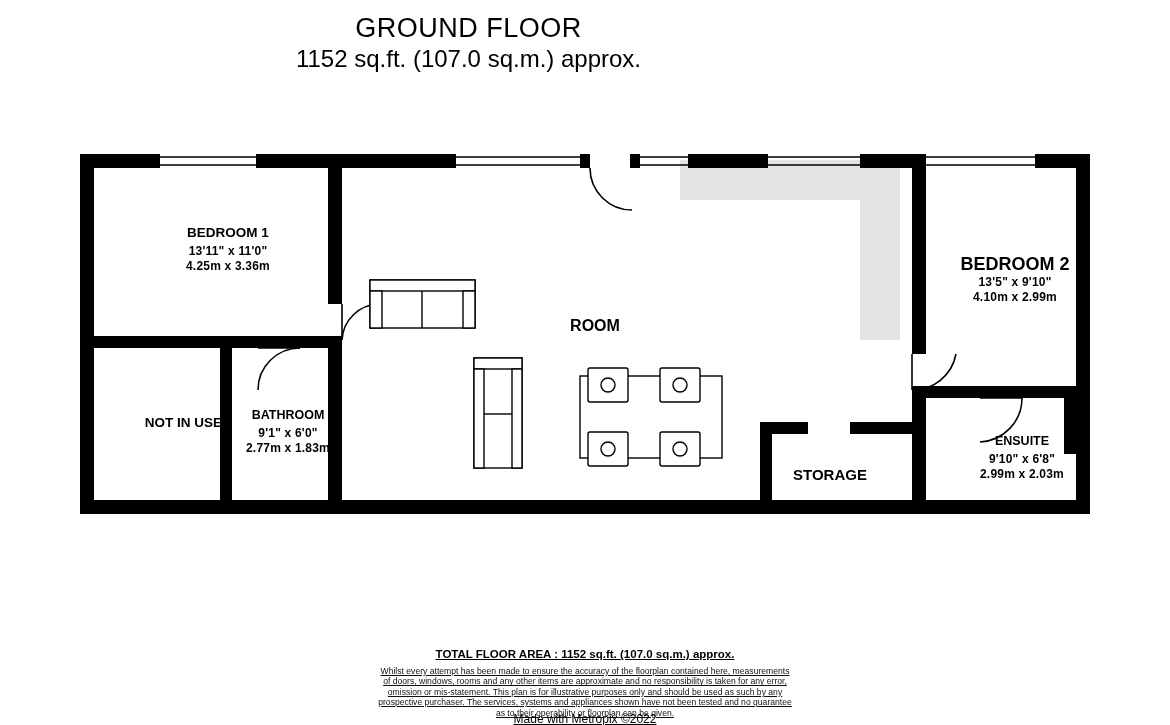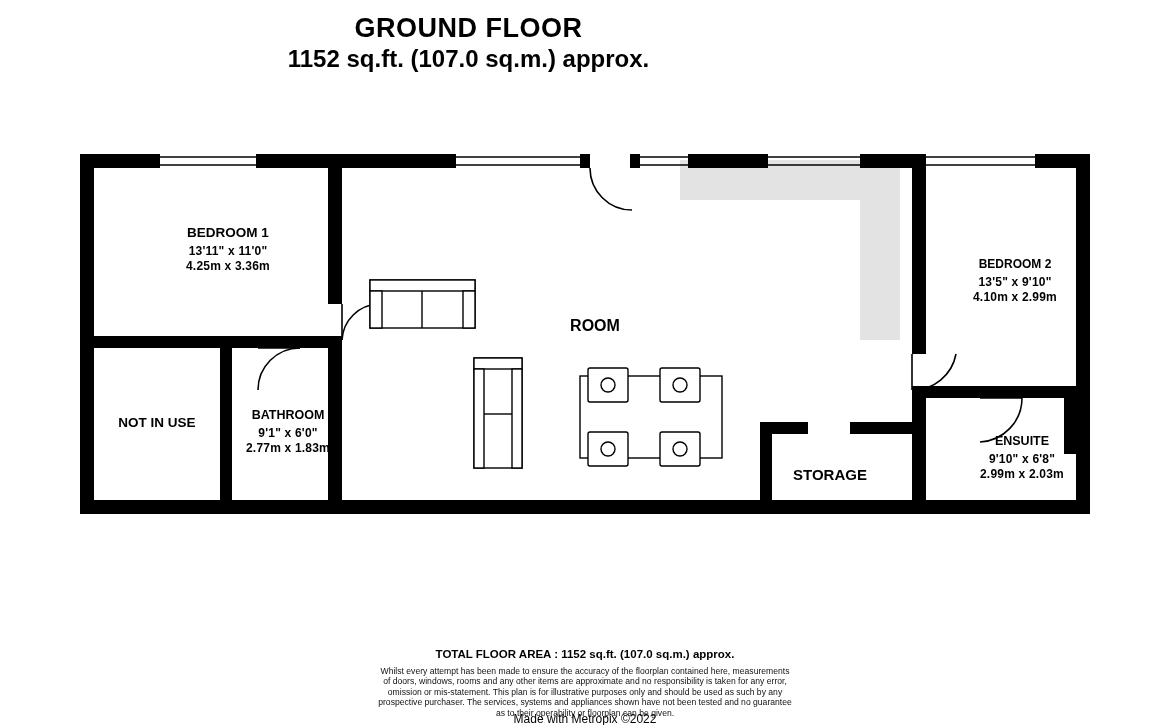--- a/index.html
+++ b/index.html
@@ -16,21 +16,20 @@
     overflow: hidden;
   }
 
   
   .title-block {
     position: absolute;
     top: 12px;
     left: 0;
     width: 937px;
     text-align: center;
-    font-weight: bold;
   }
   .title-main {
     font-size: 27px;
     letter-spacing: 0.5px;
     line-height: 32px;
   }
   .title-sub {
     font-size: 24px;
     line-height: 30px;
   }
@@ -64,20 +63,21 @@
   }
   .room-label.big .name { font-size: 16px; }
   .room-label.med .name { font-size: 15px; }
 
   
   .footer {
     position: absolute;
     left: 0;
     width: 1170px;
     text-align: center;
+    text-decoration: underline;
   }
   .footer-total {
     top: 648px;
     font-size: 11.5px;
     font-weight: bold;
   }
   .footer-disclaimer {
     top: 666px;
     font-size: 8.6px;
     line-height: 10.4px;
@@ -207,40 +207,40 @@
     </g>
   </svg>
 
   
   <div class="room-label" style="left: 78px; top: 85px; width: 180px;">
     <span class="name">BEDROOM 1</span>
     <span class="dim" style="margin-top:4px;">13'11"  x 11'0"</span>
     <span class="dim">4.25m  x 3.36m</span>
   </div>
 
-  <div class="room-label" style="left: 32px; top: 275px; width: 130px;">
+  <div class="room-label" style="left: 32px; top: 275px; width: 130px; text-align: right;">
     <span class="name">NOT IN USE</span>
   </div>
 
   <div class="room-label" style="left: 168px; top: 268px; width: 120px;">
     <span class="name" style="font-size:12.5px;">BATHROOM</span>
     <span class="dim" style="margin-top:3px;">9'1"  x 6'0"</span>
     <span class="dim">2.77m  x 1.83m</span>
   </div>
 
   <div class="room-label big" style="left: 390px; top: 178px; width: 290px;">
     <span class="name">ROOM</span>
   </div>
 
   <div class="room-label med" style="left: 690px; top: 327px; width: 160px;">
     <span class="name">STORAGE</span>
   </div>
 
   <div class="room-label" style="left: 870px; top: 117px; width: 170px;">
-    <span class="name" style="font-size:12px;">BEDROOM 2</span>
+    <span class="name" style="font-size:18px;">BEDROOM 2</span>
     <span class="dim" style="margin-top:3px;">13'5"  x 9'10"</span>
     <span class="dim">4.10m  x 2.99m</span>
   </div>
 
   <div class="room-label" style="left: 882px; top: 294px; width: 160px;">
     <span class="name" style="font-size:12.5px;text-align:center;">ENSUITE</span>
     <span class="dim" style="margin-top:3px;">9'10"  x 6'8"</span>
     <span class="dim">2.99m  x 2.03m</span>
   </div>
 

